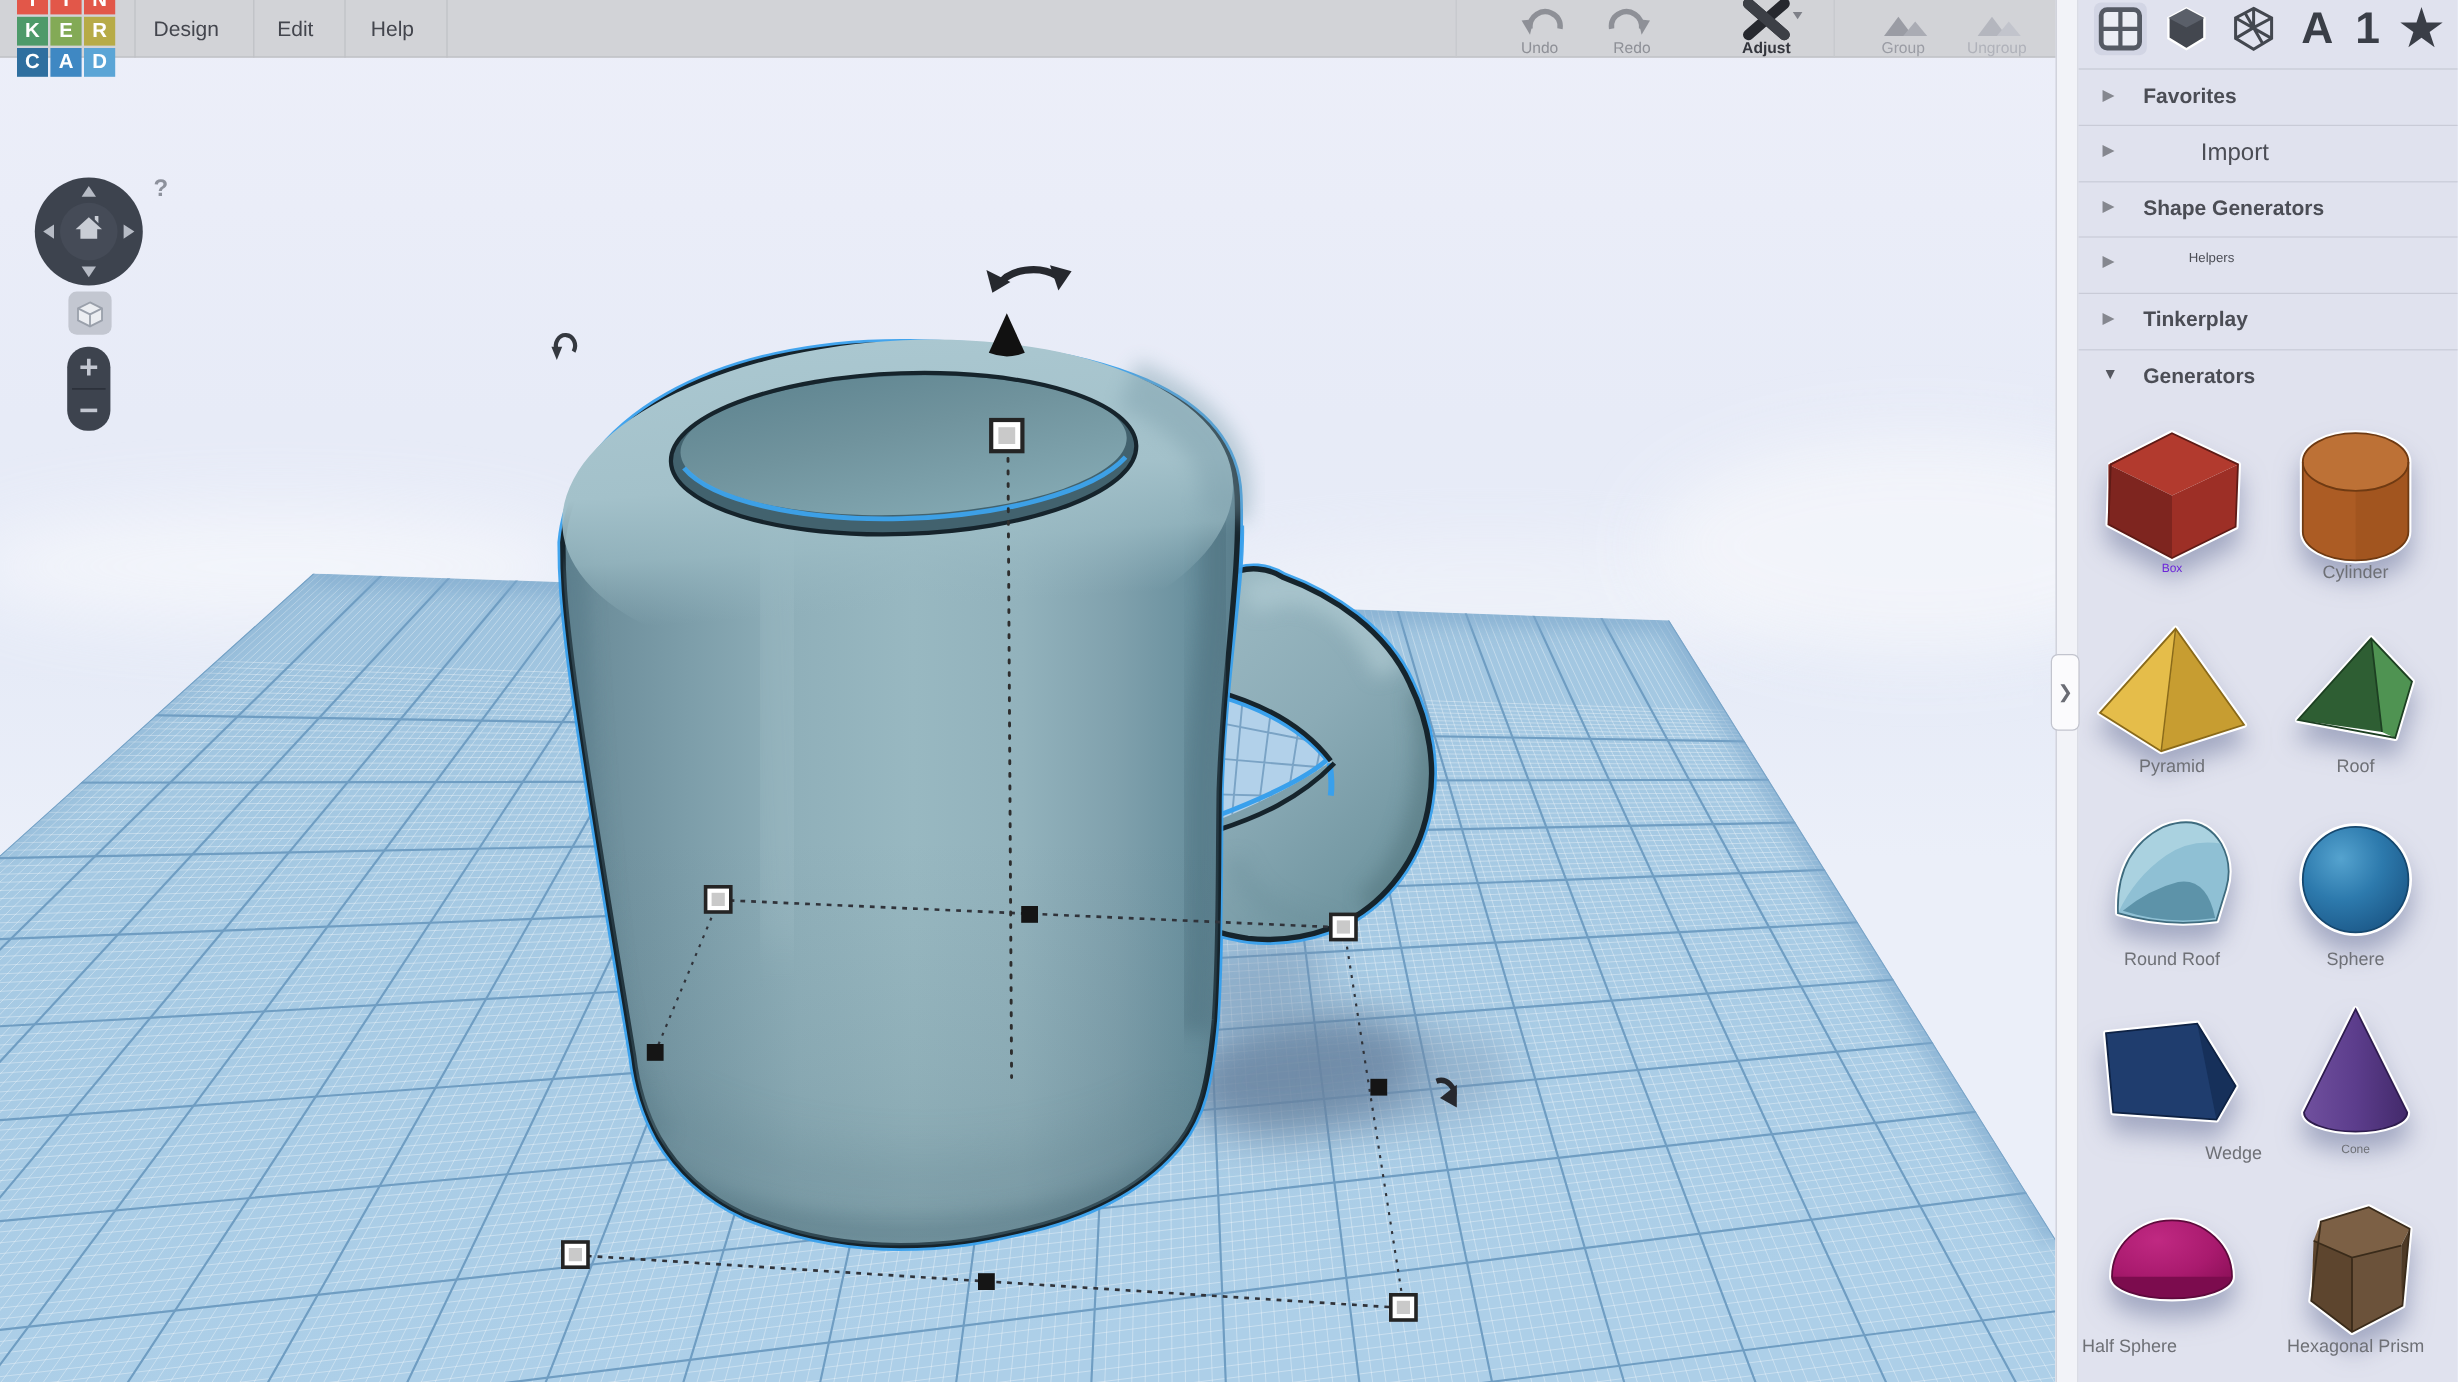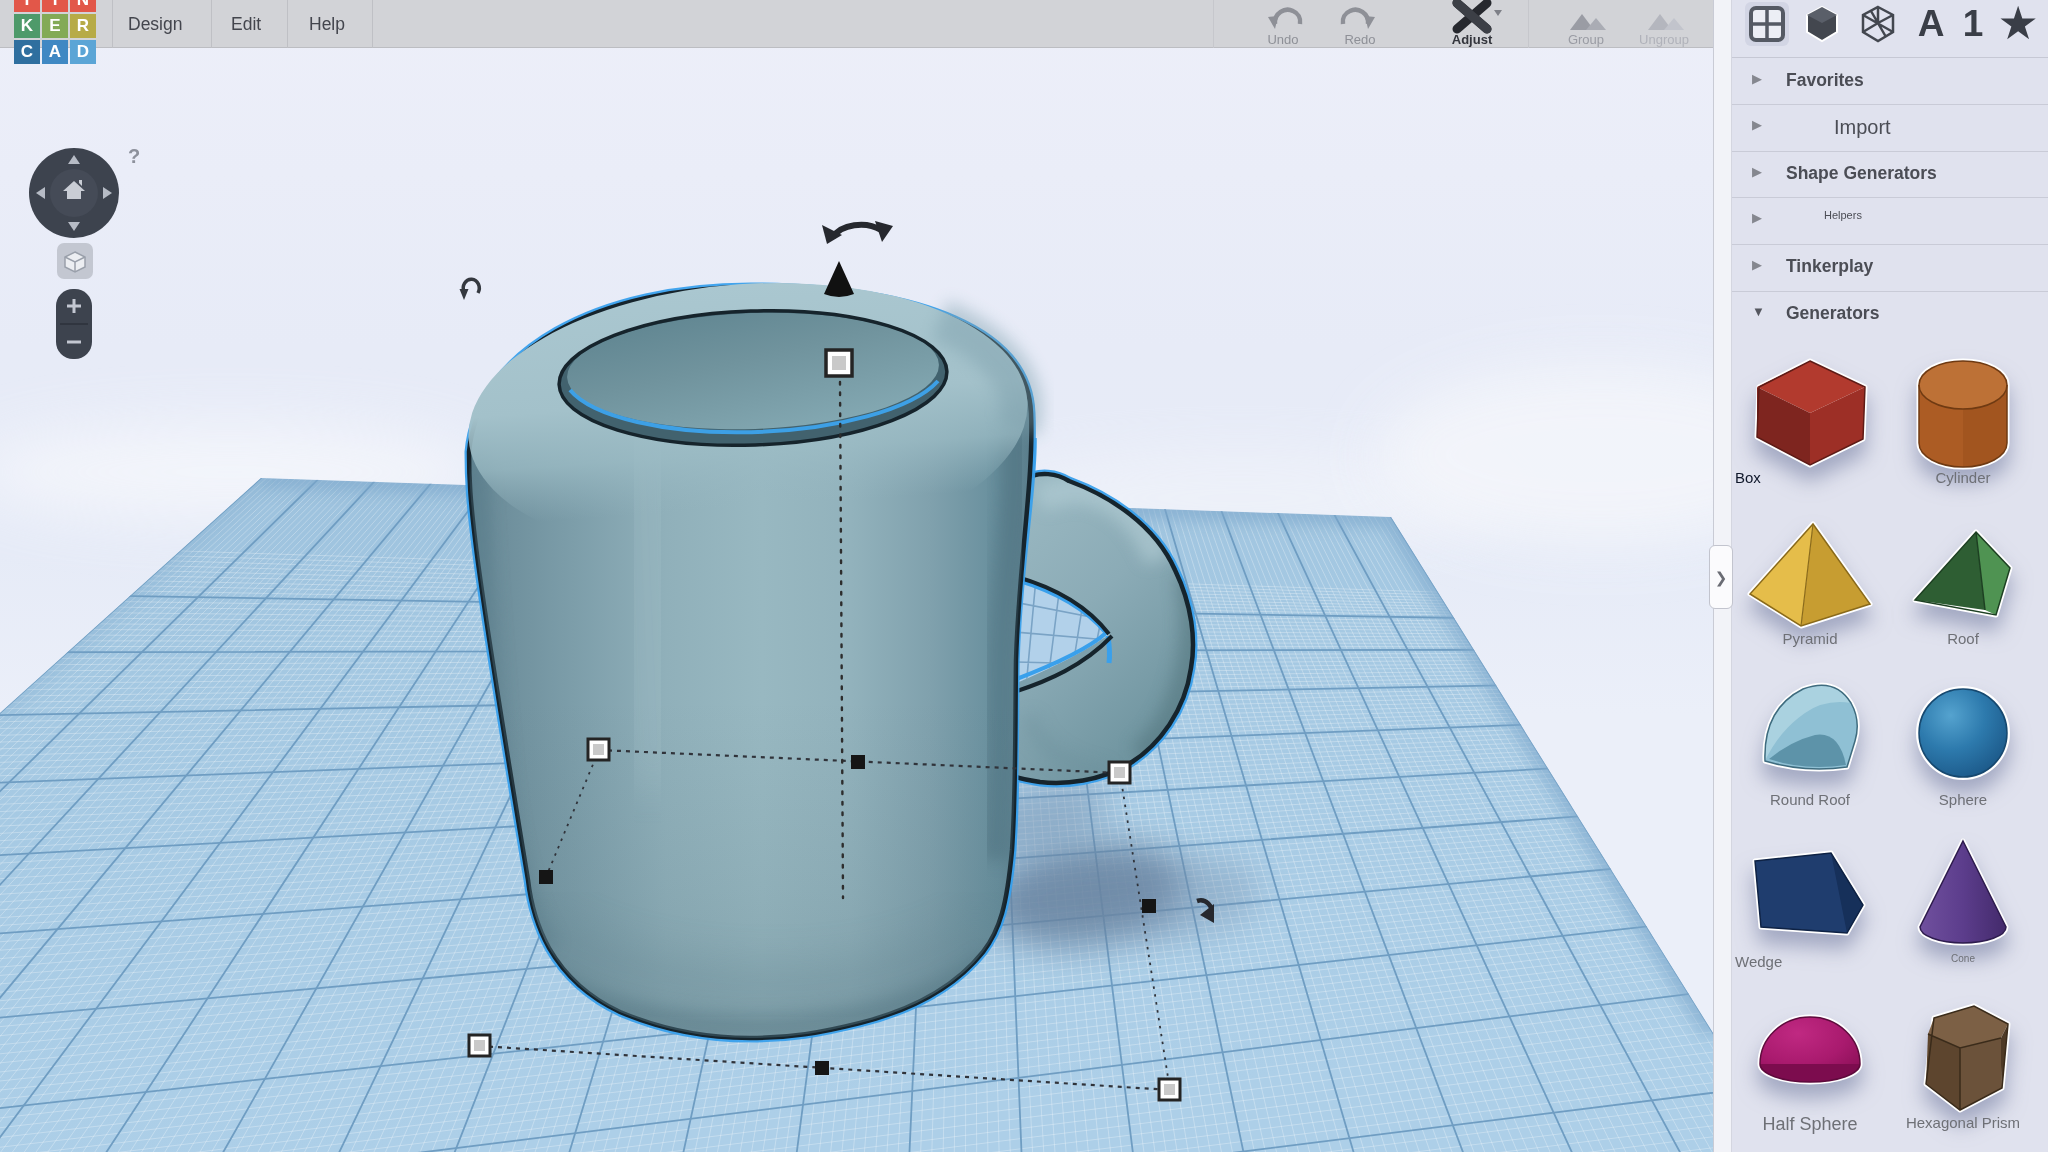--- a/index.html
+++ b/index.html
@@ -312,21 +312,21 @@
 
 <div style="position:absolute;left:1735px;top:347px;width:150px;height:132px"><svg width="150" height="132" viewBox="0 0 150 132" style="filter:drop-shadow(0 14px 10px rgba(100,110,150,.5))">
         <g stroke="#ffffff" stroke-width="5" stroke-linejoin="round">
           <path d="M75 14 L130 40 L128 92 L75 118 L22 90 L24 40 Z" fill="#fff"></path>
         </g>
 <path d="M75 14 L130 40 L75 66 L22 40 Z" fill="#b23a2e"></path>
 <path d="M22 40 L75 66 L75 118 L22 90 Z" fill="#7e251f"></path>
 <path d="M130 40 L75 66 L75 118 L128 92 Z" fill="#9d2f26"></path>
 <path d="M75 14 L130 40 L128 92 L75 118 L22 90 L24 40 Z" fill="none" stroke="#5e1b16" stroke-width="1.5"></path>
       </svg></div>
-<div style="position:absolute;left:1735px;top:469px;width:150px;text-align:left;font-size:15px;color:#0f172a">Box</div>
+<div style="position:absolute;left:1735px;top:469px;width:150px;text-align:center;font-size:10px;color:#6d28d9">Box</div>
 <div style="position:absolute;left:1888px;top:347px;width:150px;height:132px"><svg width="150" height="132" viewBox="0 0 150 132" style="filter:drop-shadow(0 14px 10px rgba(100,110,150,.5))">
         <g stroke="#ffffff" stroke-width="5">
           <path d="M31 38 a44 24 0 0 1 88 0 l0 58 a44 24 0 0 1 -88 0 Z" fill="#fff"></path>
         </g>
 <path d="M31 38 l0 58 a44 24 0 0 0 88 0 l0 -58 Z" fill="#a2551f"></path>
 <path d="M31 38 l0 58 a44 24 0 0 0 44 24 l0 -58 a44 24 0 0 1 -44 -24 Z" fill="#b06027" opacity="0.7"></path>
 <ellipse cx="75" cy="38" rx="44" ry="24" fill="#bd7136"></ellipse>
 <ellipse cx="75" cy="38" rx="44" ry="24" fill="none" stroke="#6f3a12" stroke-width="1.5"></ellipse>
 <path d="M31 38 l0 58 a44 24 0 0 0 88 0 l0 -58" fill="none" stroke="#6f3a12" stroke-width="1.5"></path>
       </svg></div>
@@ -373,21 +373,21 @@
       </svg></div>
 <div style="position:absolute;left:1888px;top:791px;width:150px;text-align:center;font-size:15px;color:#6e7076">Sphere</div>
 <div style="position:absolute;left:1735px;top:831px;width:150px;height:132px"><svg width="150" height="132" viewBox="0 0 150 132" style="filter:drop-shadow(0 14px 10px rgba(100,110,150,.5))">
         <g stroke="#ffffff" stroke-width="5" stroke-linejoin="round">
           <path d="M20 30 L96 22 L128 74 L112 102 L26 96 Z" fill="#fff"></path>
         </g>
 <path d="M20 30 L96 22 L128 74 L112 102 L26 96 Z" fill="#1f3d6e"></path>
 <path d="M96 22 L128 74 L112 102 Z" fill="#16305a"></path>
 <path d="M20 30 L96 22 L128 74 L112 102 L26 96 Z" fill="none" stroke="#0e2244" stroke-width="1.5"></path>
       </svg></div>
-<div style="position:absolute;left:1735px;top:953px;width:150px;text-align:left;font-size:15px;color:#6e7076">Wedge</div>
+<div style="position:absolute;left:1735px;top:953px;width:150px;text-align:right;font-size:15px;color:#6e7076">Wedge</div>
 <div style="position:absolute;left:1888px;top:831px;width:150px;height:132px"><svg width="150" height="132" viewBox="0 0 150 132" style="filter:drop-shadow(0 14px 10px rgba(100,110,150,.5))">
         <defs>
           <linearGradient id="coneg" x1="0" y1="0" x2="1" y2="0">
             <stop offset="0" stop-color="#70509e"></stop>
             <stop offset="0.5" stop-color="#5c3d8c"></stop>
             <stop offset="1" stop-color="#432a6b"></stop>
           </linearGradient>
         </defs>
 <g stroke="#ffffff" stroke-width="5" stroke-linejoin="round">
           <path d="M75 10 L118 96 a43 16 0 0 1 -86 0 Z" fill="#fff"></path>
@@ -404,21 +404,21 @@
             <stop offset="1" stop-color="#8c1058"></stop>
           </radialGradient>
         </defs>
 <g stroke="#ffffff" stroke-width="5">
           <path d="M25 72 a50 47 0 0 1 100 0 a50 18 0 0 1 -100 0 Z" fill="#fff"></path>
         </g>
 <path d="M25 72 a50 47 0 0 1 100 0 a50 18 0 0 1 -100 0 Z" fill="url(#hsg)"></path>
 <path d="M25 72 a50 18 0 0 0 100 0" fill="#7c0c4e"></path>
 <path d="M25 72 a50 47 0 0 1 100 0 a50 18 0 0 1 -100 0 Z" fill="none" stroke="#5e0a3c" stroke-width="1.5"></path>
       </svg></div>
-<div style="position:absolute;left:1735px;top:1114px;width:150px;text-align:center;font-size:18px;color:#6e7076">Half Sphere</div>
+<div style="position:absolute;left:1735px;top:1114px;width:150px;text-align:left;font-size:15px;color:#6e7076">Half Sphere</div>
 <div style="position:absolute;left:1888px;top:992px;width:150px;height:132px"><svg width="150" height="132" viewBox="0 0 150 132" style="filter:drop-shadow(0 14px 10px rgba(100,110,150,.5))">
         <g stroke="#ffffff" stroke-width="5" stroke-linejoin="round">
           <path d="M46 26 L86 14 L120 32 L114 96 L72 118 L38 92 Z" fill="#fff"></path>
         </g>
 <path d="M46 26 L86 14 L120 32 L113 46 L72 56 L40 42 Z" fill="#7c6045"></path>
 <path d="M40 42 L72 56 L72 118 L38 92 Z" fill="#5d452e"></path>
 <path d="M72 56 L113 46 L114 96 L72 118 Z" fill="#6b523a"></path>
 <path d="M113 46 L120 32 L114 96 L113 73 Z" fill="#4e3a26"></path>
 <path d="M46 26 L86 14 L120 32 L114 96 L72 118 L38 92 Z M40 42 L72 56 L113 46 M72 56 L72 118" fill="none" stroke="#3a2b1a" stroke-width="1.5"></path>
       </svg></div>

